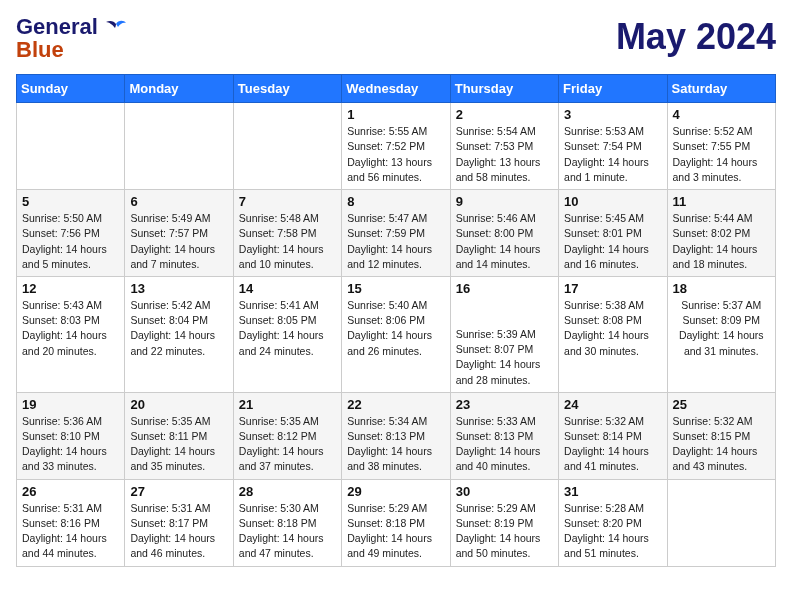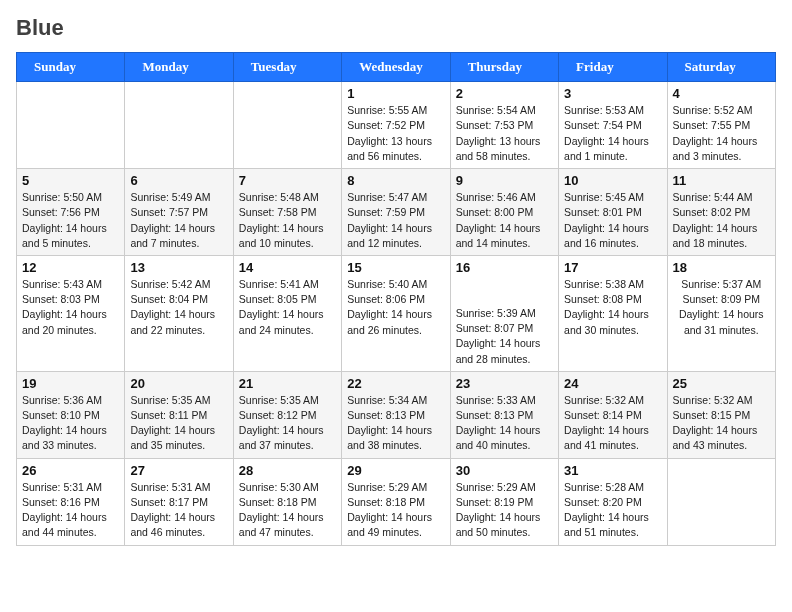--- a/index.html
+++ b/index.html
@@ -37,24 +37,23 @@
     .calendar {
       width: 100%;
       border-collapse: collapse;
       border: 1px solid #ccc;
     }
     .calendar th {
       background: #2176ff;
       color: #fff;
       font-size: 13px;
       font-weight: bold;
-      padding: 6px 17px;
+      padding: 6px 4px;
       text-align: left;
       border: 1px solid #1a5fcc;
-      font-family: Liberation Serif, serif;
     }
     .calendar td {
       vertical-align: top;
       border: 1px solid #ccc;
       padding: 4px 5px;
       width: 108px;
       min-height: 80px;
       font-size: 11px;
       color: #222;
       background: #fff;
@@ -75,23 +74,33 @@
     }
     .empty-cell {
       background: #f9f9f9;
     }
   </style>
 </head>
 <body>
 
 <div class="header">
   <div class="logo">
-    <div style="font-size:22px;font-weight:bold;color:#404040;line-height:1.1;">Blue</div>
+    <div style="display:flex;align-items:center;gap:4px;">
+      <div style="font-size:22px;font-weight:bold;color:#1a1a6e;line-height:1;">
+        <span>General</span>
+        <svg width="20" height="16" viewBox="0 0 20 16" style="vertical-align:middle;margin-left:2px;">
+          <path d="M10 4 C12 0, 18 0, 20 3 C17 2, 14 4, 12 7 C11 5, 10 4, 10 4Z" fill="#2176ff"></path>
+          <path d="M10 4 C8 1, 4 0, 0 2 C3 2, 7 5, 9 8 C10 6, 10 4, 10 4Z" fill="#1a1a6e"></path>
+        </svg>
+      </div>
+    </div>
+    <div style="font-size:22px;font-weight:bold;color:#c2410c;line-height:1.1;">Blue</div>
   </div>
   <div class="title-block">
+    <div class="month-title">May 2024</div>
   </div>
 </div>
 
 <table class="calendar">
   <thead>
     <tr>
     <th>Sunday</th>
         <th>Monday</th>
         <th>Tuesday</th>
         <th>Wednesday</th>

